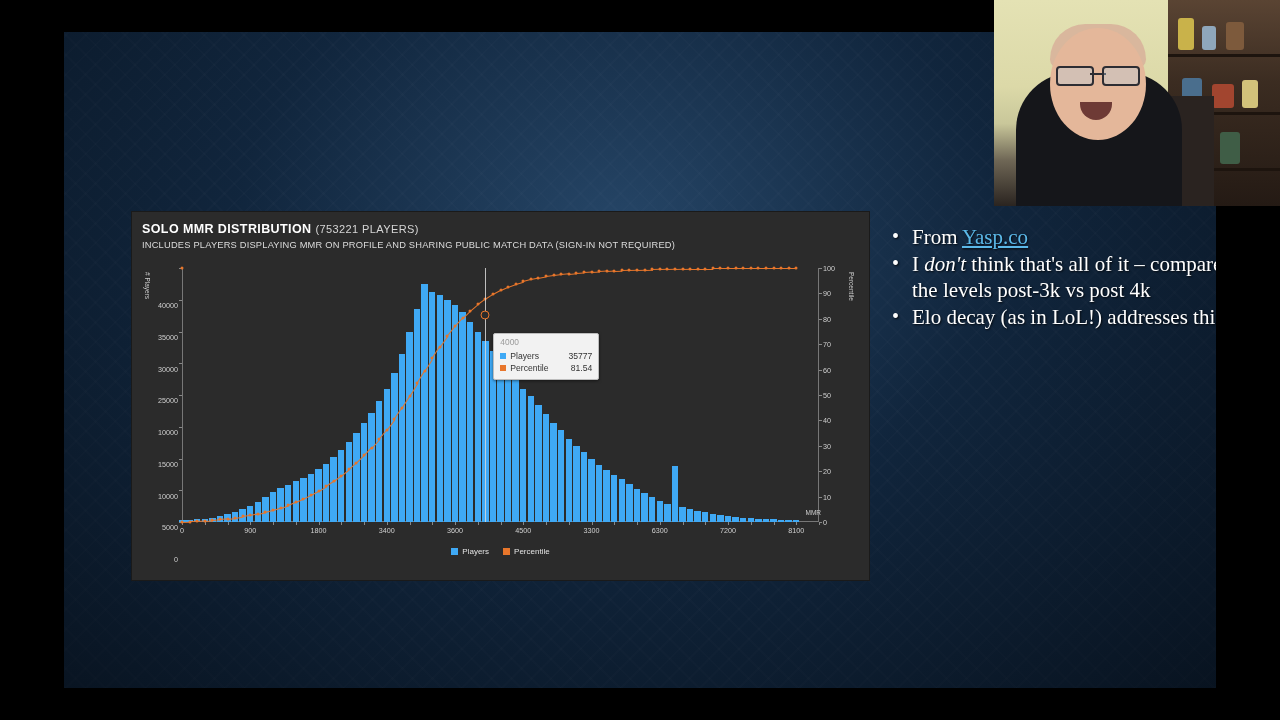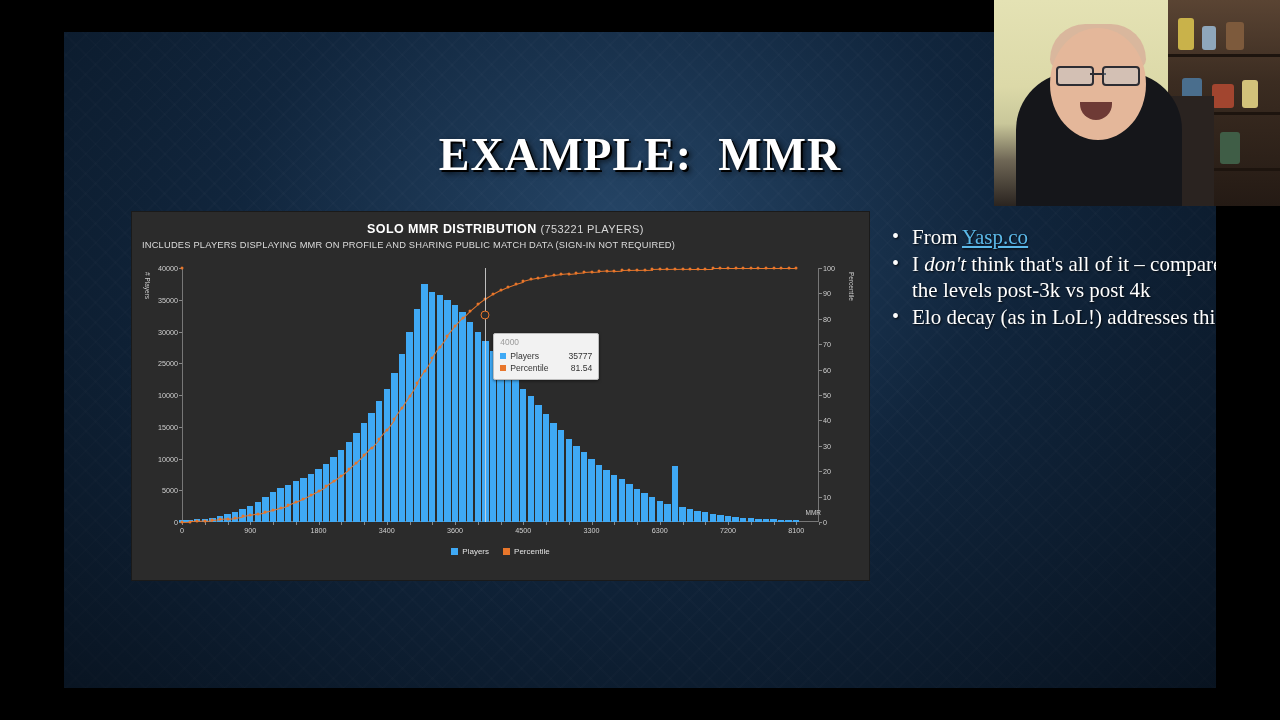--- a/index.html
+++ b/index.html
@@ -36,32 +36,32 @@
   .slide-title .gap{display:inline-block;width:26px;}
 
   
   .chart-card{
     position:absolute;left:68px;top:180px;width:737px;height:368px;
     background:#2b2b2b;z-index:6;color:#e8e8e8;
     font-family:"Liberation Sans",sans-serif;
     box-shadow:0 0 0 1px #1a1a1a;
   }
   .chart-head{padding:10px 0 0 10px;}
-  .chart-title{font-size:12.5px;font-weight:bold;letter-spacing:.4px;color:#fff;text-align:center;}
+  .chart-title{font-size:12.5px;font-weight:bold;letter-spacing:.4px;color:#fff;}
   .chart-title .count{font-weight:normal;font-size:11px;color:#d6d6d6;}
   .chart-sub{font-size:9.3px;letter-spacing:.2px;color:#dcdcdc;margin-top:4px;}
 
   .plot-wrap{position:relative;margin:8px 6px 0 6px;height:300px;}
   .plot{position:absolute;left:44px;right:44px;top:10px;bottom:36px;}
   .axis-line{position:absolute;background:#777;}
   .y-left-line{left:0;top:0;width:1px;height:100%;}
   .y-right-line{right:0;top:0;width:1px;height:100%;}
   .x-line{left:0;right:0;bottom:0;height:1px;}
 
-  .ytick{position:absolute;right:calc(100% + 4px);transform:translateY(-50%);font-size:7.2px;color:#cfcfcf;white-space:nowrap;}
+  .ytick{position:absolute;right:calc(100% + 4px);transform:translateY(-50%);font-size:7.2px;color:#cfcfcf;white-space:nowrap;margin-top:37px;}
   .ytick-r{position:absolute;left:calc(100% + 4px);transform:translateY(-50%);font-size:7.2px;color:#cfcfcf;white-space:nowrap;}
   .tickmark{position:absolute;width:3px;height:1px;background:#888;}
   .xtick{position:absolute;top:calc(100% + 4px);transform:translateX(-50%);font-size:7.2px;color:#cfcfcf;}
   .xtickmark{position:absolute;bottom:-3px;width:1px;height:3px;background:#888;}
 
   .axis-label{position:absolute;font-size:6.5px;color:#cfcfcf;}
   .lbl-players{left:-38px;top:4px;writing-mode:vertical-rl;}
   .lbl-pct{right:-36px;top:4px;writing-mode:vertical-rl;}
   .lbl-mmr{right:-2px;bottom:6px;}
 
@@ -127,23 +127,20 @@
   .bar-left{position:absolute;left:0;top:0;width:64px;height:720px;background:#000;z-index:15;}
   .bar-right{position:absolute;right:0;top:0;width:64px;height:720px;background:#000;z-index:14;}
 </style>
 </head>
 <body>
 
 <div class="stage">
 
   <div class="slide">
 
-    <div class="slide-title">
-      <span>EXAMPLE:</span><span class="gap"></span><span>MMR</span>
-    </div>
 
     <div class="chart-card">
       <div class="chart-head">
         <div class="chart-title">
           <span>SOLO MMR DISTRIBUTION</span>
           <span class="count">(753221 PLAYERS)</span>
         </div>
         <div class="chart-sub">INCLUDES PLAYERS DISPLAYING MMR ON PROFILE AND SHARING PUBLIC MATCH DATA (SIGN-IN NOT REQUIRED)</div>
       </div>
 

